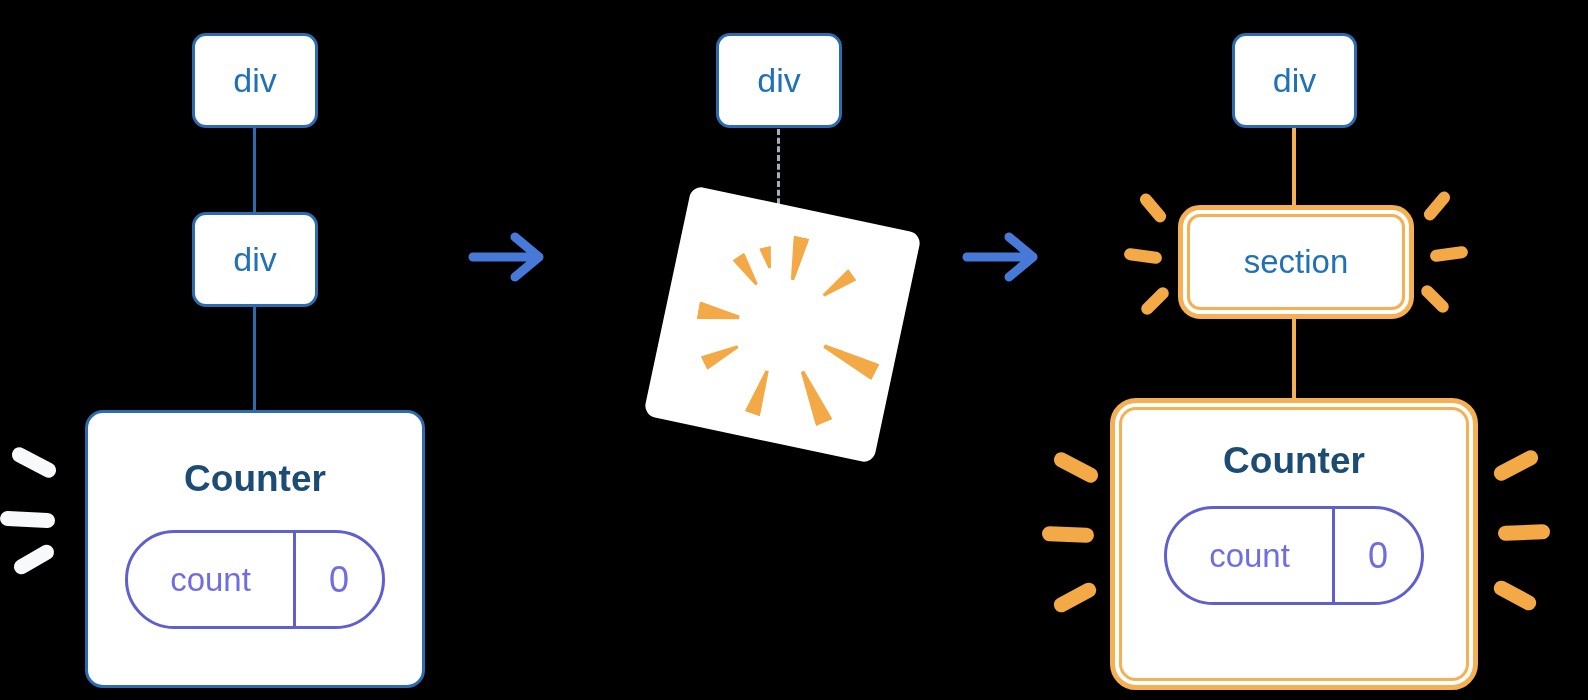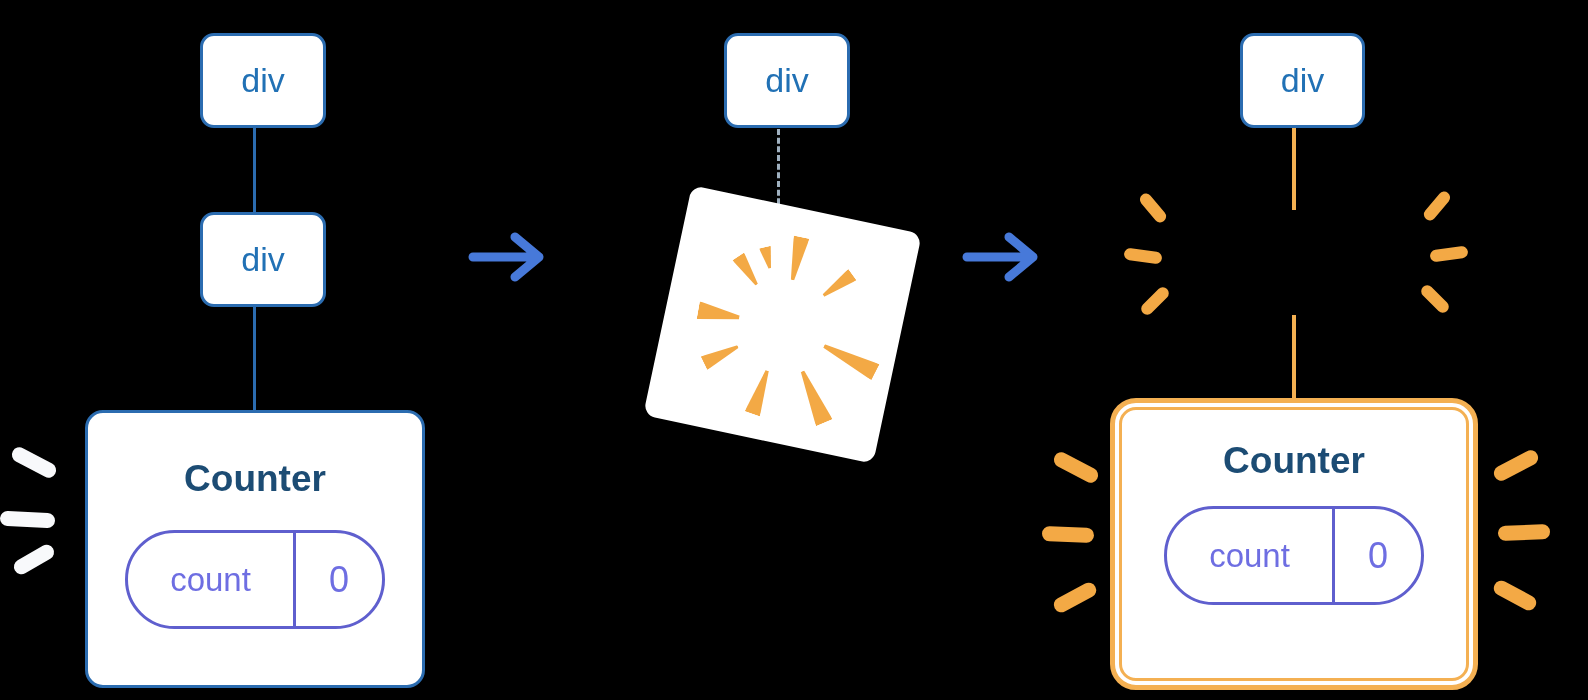--- a/index.html
+++ b/index.html
@@ -23,21 +23,21 @@
     background:var(--background);
     font-family:"Liberation Sans", sans-serif;
   }
   .vline{position:absolute;width:3px;background:var(--blue);}
   .vline.orange{width:4px;background:var(--orange-border);}
   .dashline{position:absolute;width:0;border-left:3px dashed var(--dash-gray);}
   .node{
     position:absolute;background:var(--node-bg);
     border:3px solid var(--blue);border-radius:14px;
     display:flex;align-items:center;justify-content:center;
-    font-size:34px;font-weight:500;color:var(--blue-text);margin-left:8px;
+    font-size:34px;font-weight:500;color:var(--blue-text);
   }
   .card{
     position:absolute;background:var(--node-bg);
     border:3px solid var(--blue);border-radius:18px;
     display:flex;flex-direction:column;align-items:center;
   }
   .card-title{margin-top:45px;font-size:37px;font-weight:600;color:var(--navy-text);}
   .glow-card .card-title{margin-top:30px;}
   .pill{
     margin-top:30px;width:260px;height:99px;background:#fff;
@@ -131,20 +131,23 @@
     <path d="M6 30 H70 M48 10 L72 30 L48 50"></path>
   </svg>
 
   <div class="vline orange" style="left:1292px;top:126px;height:84px;"></div>
   <div class="vline orange" style="left:1292px;top:315px;height:88px;"></div>
 
   <div class="node" style="left:1232px;top:33px;width:125px;height:95px;">
     <span>div</span>
   </div>
 
+  <div class="glow-box" style="left:1178px;top:205px;width:236px;height:114px;">
+    <div class="glow-inner label">section</div>
+  </div>
 
   <div class="spark small" style="left:1136px;top:202px;width:34px;height:12px;transform:rotate(50deg);"></div>
   <div class="spark small" style="left:1124px;top:250px;width:38px;height:12px;transform:rotate(8deg);"></div>
   <div class="spark small" style="left:1138px;top:295px;width:34px;height:12px;transform:rotate(-45deg);"></div>
   <div class="spark small" style="left:1420px;top:200px;width:34px;height:12px;transform:rotate(-50deg);"></div>
   <div class="spark small" style="left:1430px;top:248px;width:38px;height:12px;transform:rotate(-8deg);"></div>
   <div class="spark small" style="left:1418px;top:293px;width:34px;height:12px;transform:rotate(45deg);"></div>
 
   <div class="glow-box glow-card" style="left:1110px;top:398px;width:368px;height:292px;border-radius:26px;">
     <div class="glow-inner content" style="border-radius:17px;">

